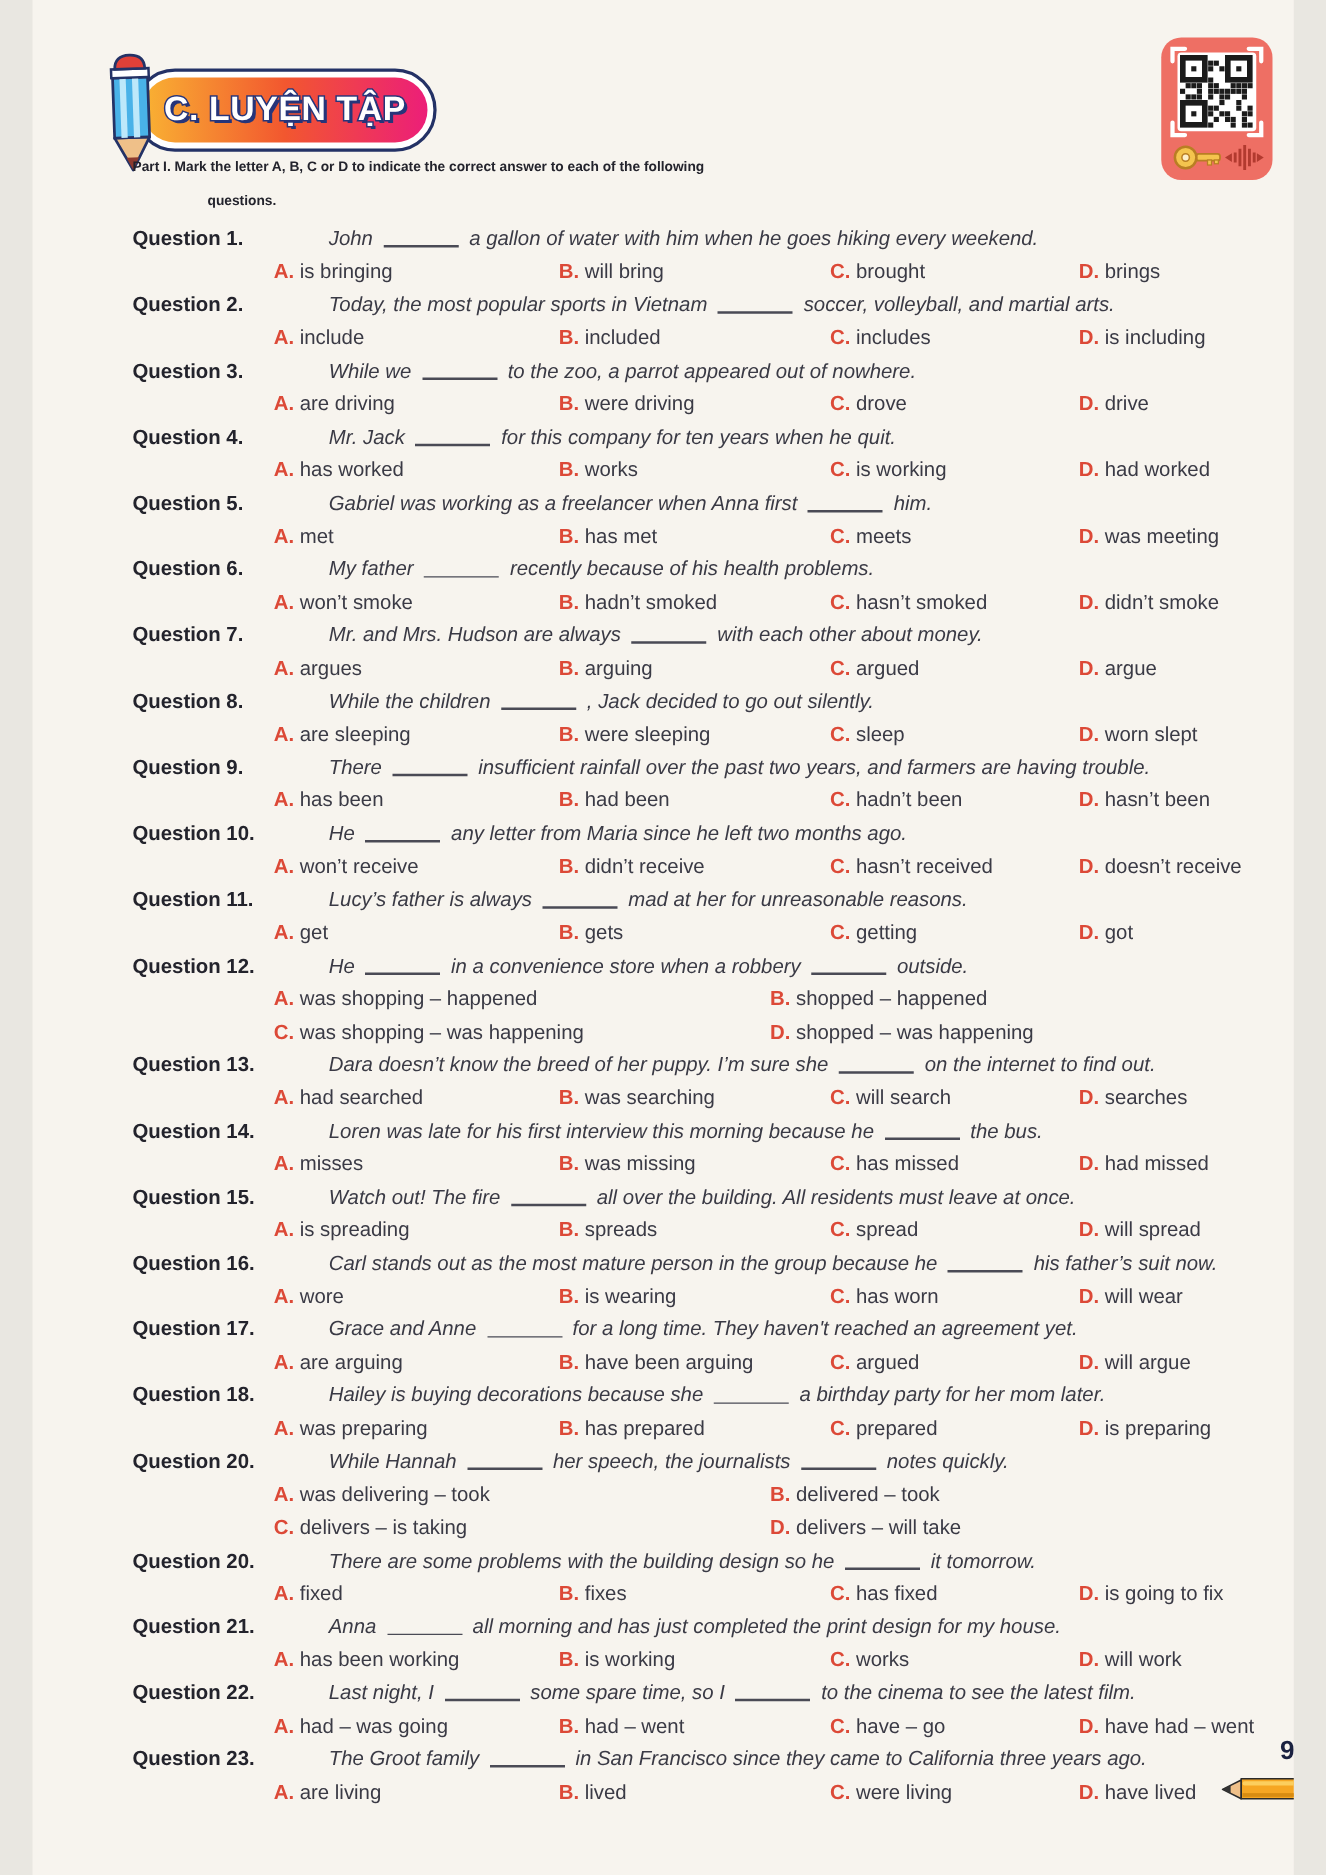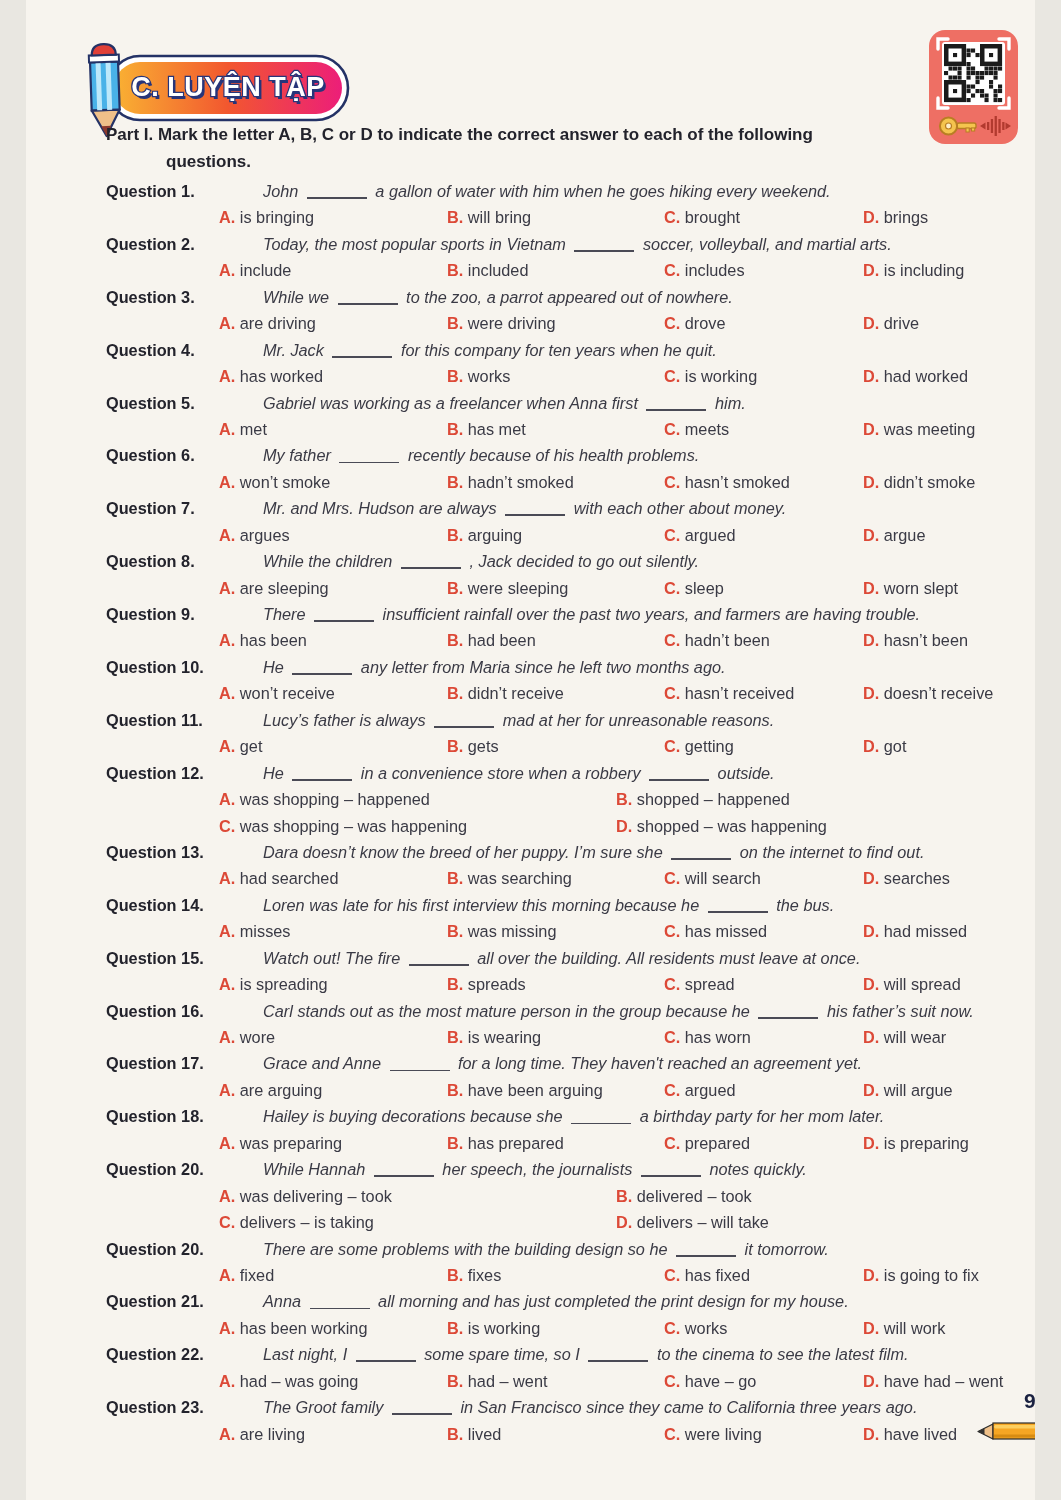--- a/index.html
+++ b/index.html
@@ -7,21 +7,21 @@
   #page{position:relative;width:1009px;height:1500px;background:var(--paper,#F7F4EE);overflow:hidden;margin:0 auto;}
 
   
   #emblem{position:absolute;left:56px;top:38px;}
 
   
   #qr{position:absolute;left:901px;top:28px;}
 
   
   #part-heading{position:absolute;left:80px;top:121px;width:860px;
-    font-size:17px;font-weight:bold;color:var(--heading-text,#23232C);line-height:27px;}
+    font-size:11px;font-weight:bold;color:var(--heading-text,#23232C);line-height:27px;}
   #part-heading .ph-line2{padding-left:60px;}
 
   
   #question-list{position:absolute;left:80px;top:178px;width:930px;font-size:16.3px;color:var(--text,#3A3A45);}
   .q-line{display:flex;white-space:nowrap;height:26.45px;line-height:26.45px;gap:44px;}
   .q-label{flex:0 0 113px;font-weight:bold;color:var(--heading-text,#23232C);}
   .q-text{color:var(--text,#3A3A45);font-style:italic;}
   .options{display:grid;padding-left:113px;}
   .cols-4{grid-template-columns:204px 193px 175px 1fr;gap:24px;}
   .cols-2{grid-template-columns:397px 1fr;}

